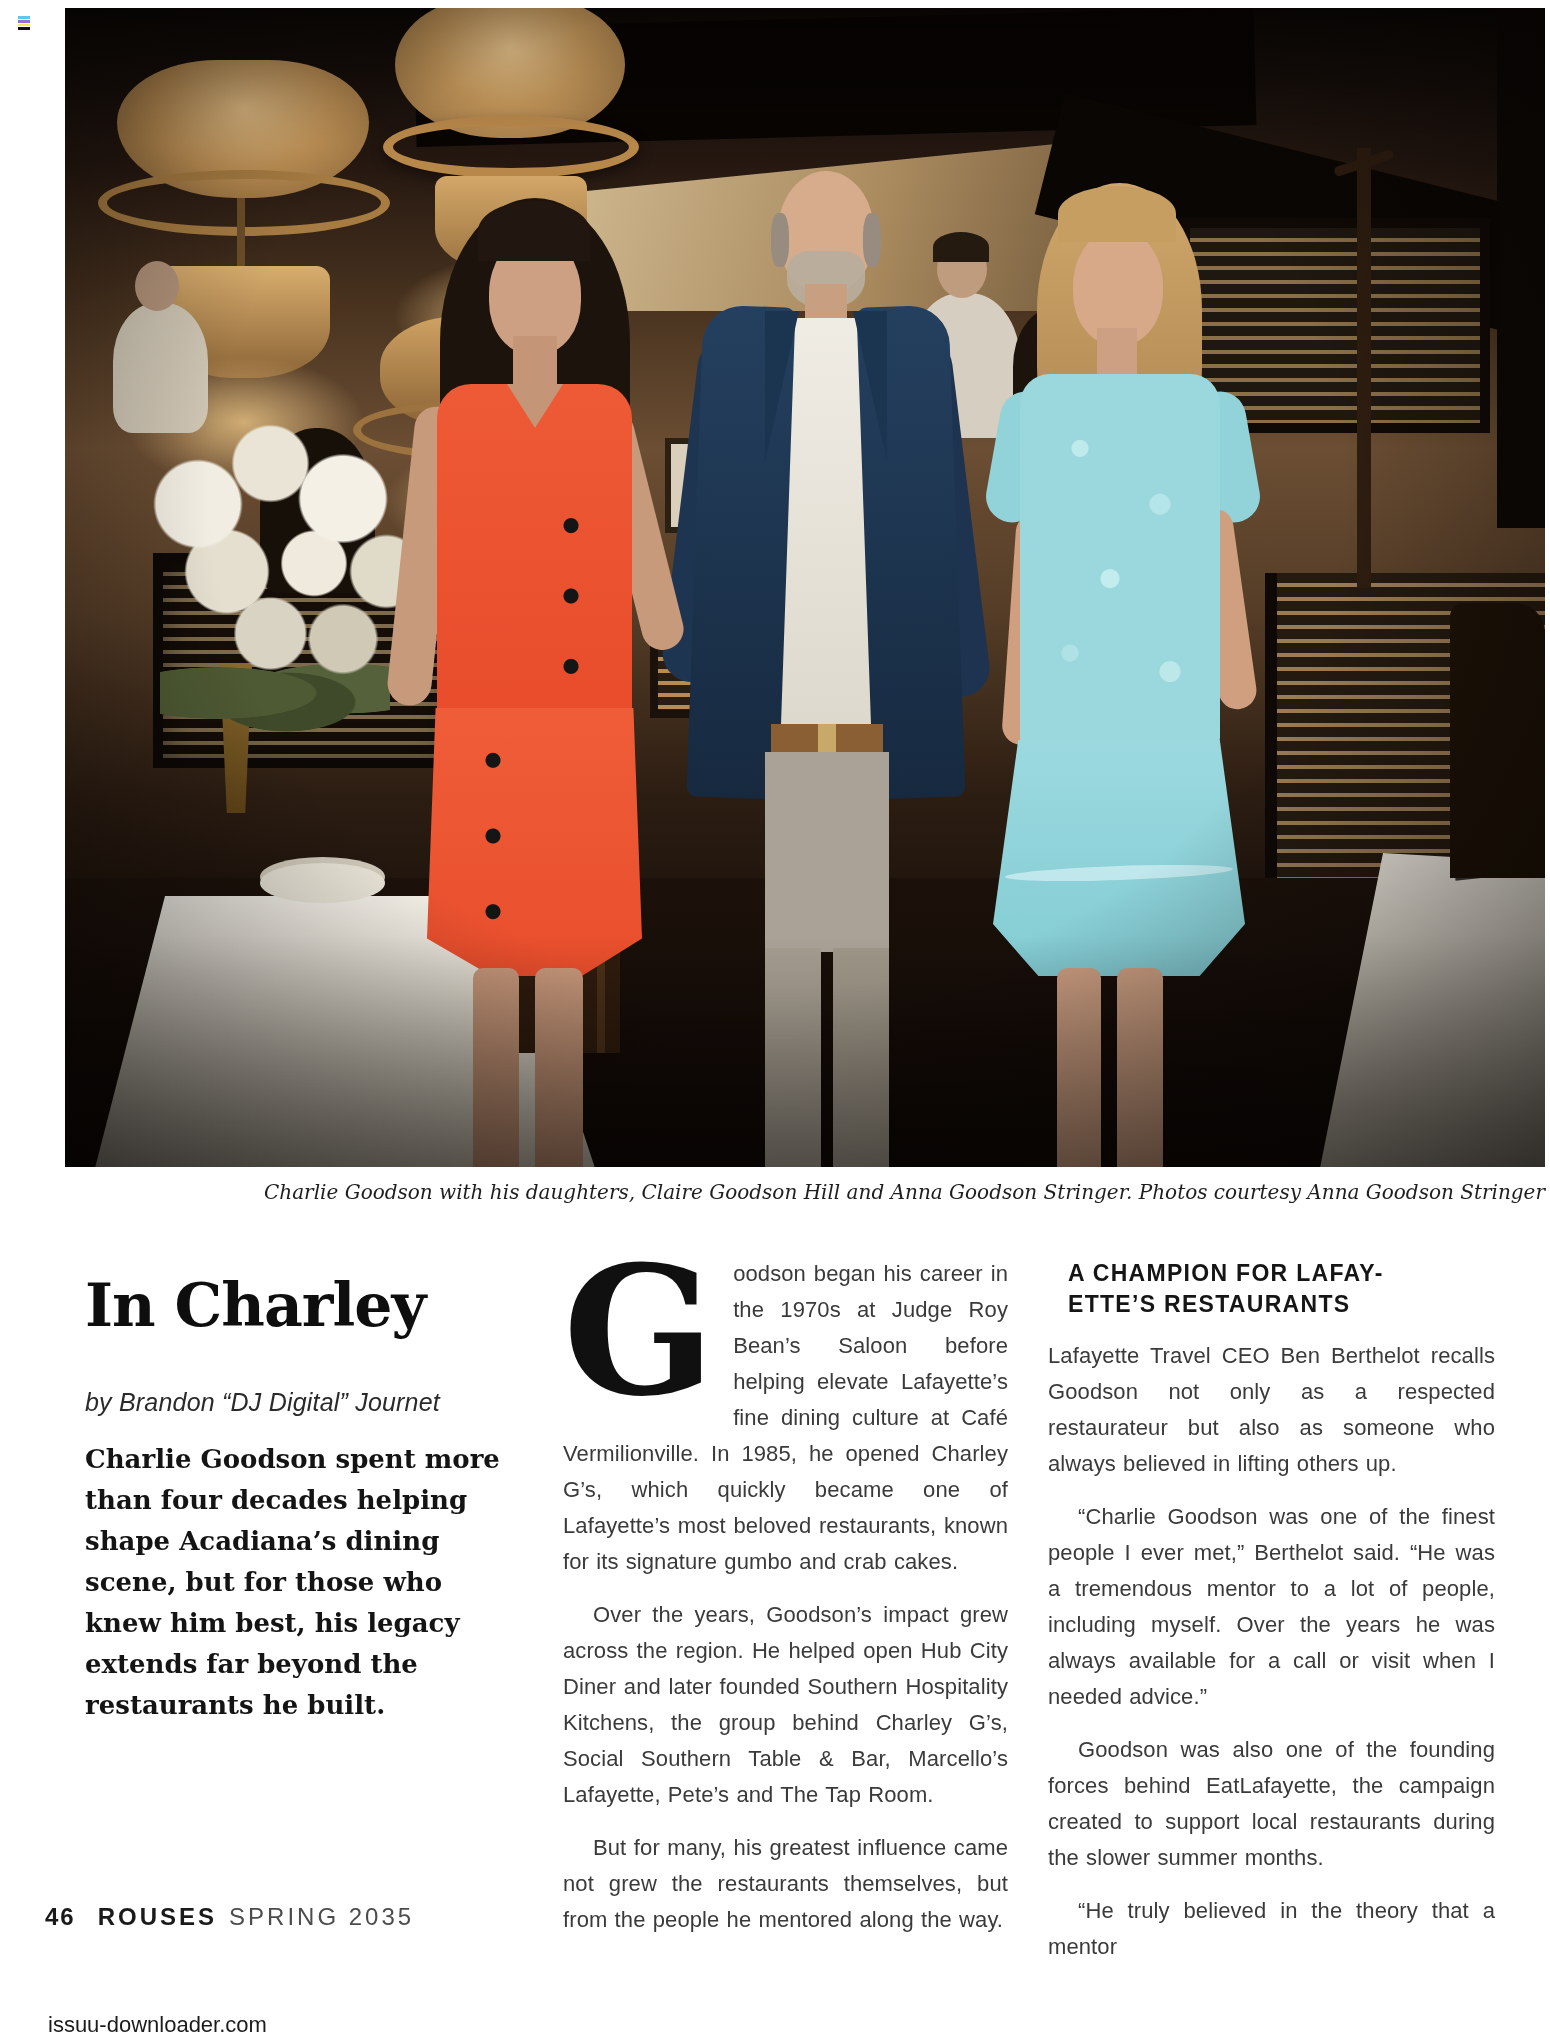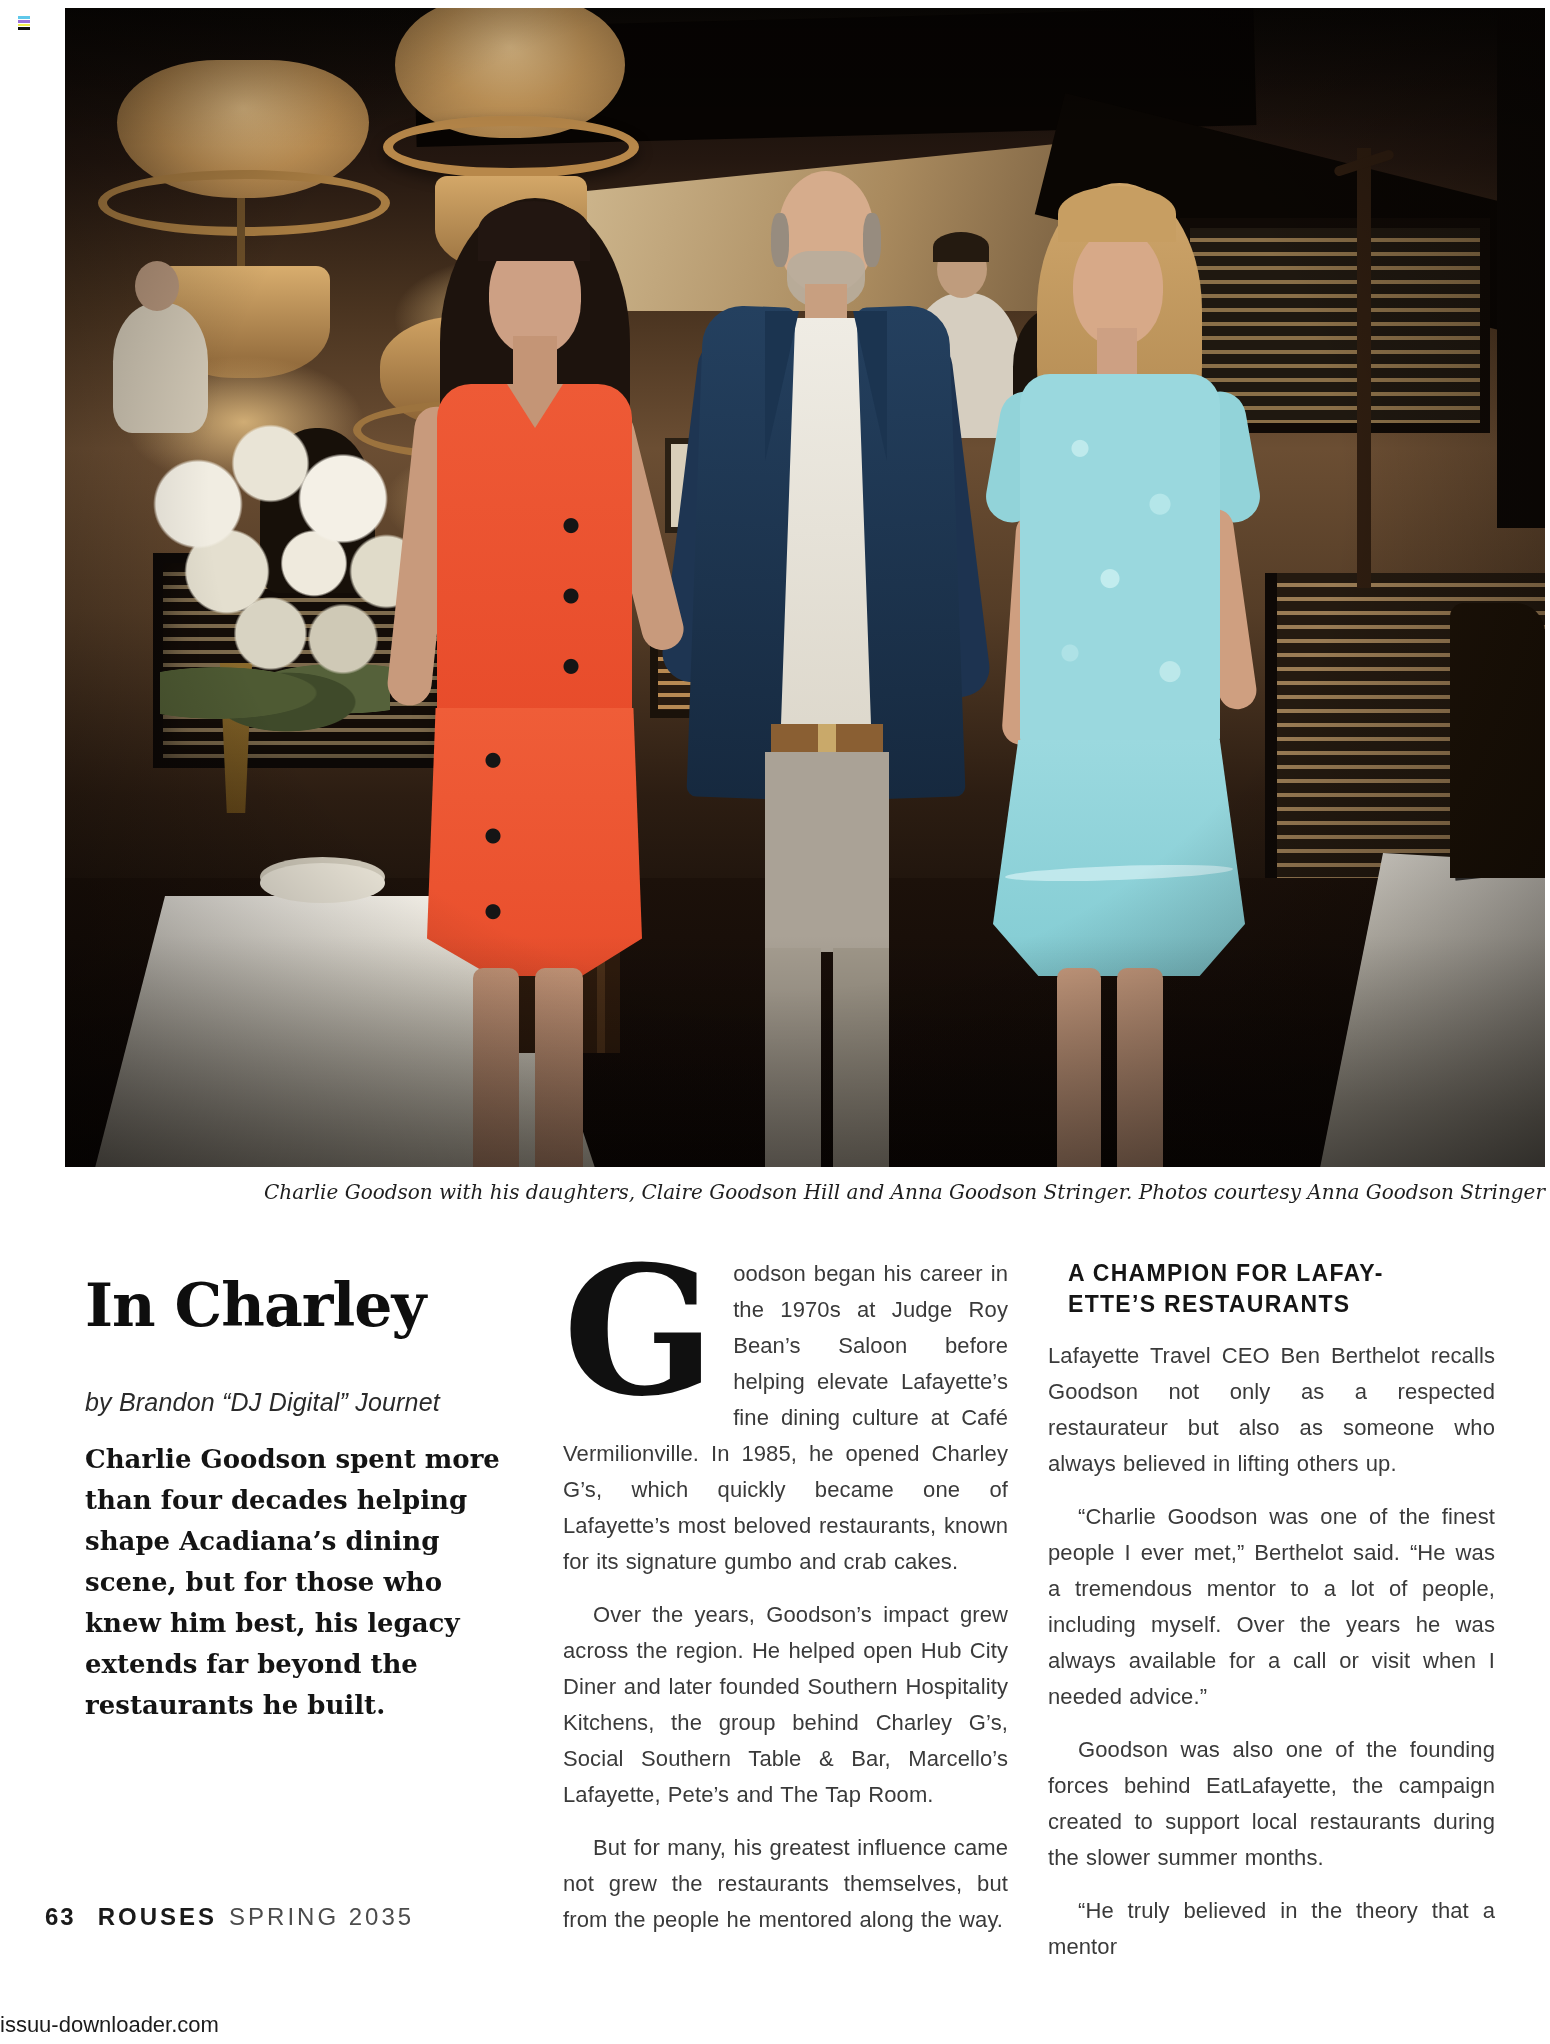--- a/index.html
+++ b/index.html
@@ -138,21 +138,21 @@
   .dropcap { float:left; font-family:"DejaVu Serif", serif; font-weight:700; font-size:178px; line-height:0.80; margin:4px 18px 0 0; color:#101010; }
   .sec-head { font-weight:700; font-size:23px; line-height:31px; letter-spacing:1.3px; color:#151515; margin-bottom:18px;margin-left:20px; }
   .sec-head span { display:block; }
 
   
   .footer { position:absolute; left:45px; top:1903px; font-size:24px; display:flex; align-items:baseline; }
   .pg-num { font-weight:700; color:#1a1a1a; letter-spacing:2px; }
   .mag { font-weight:700; color:#1a1a1a; letter-spacing:3px; margin-left:22px; }
   .issue { font-weight:400; color:#4c4c4c; letter-spacing:3px; margin-left:12px; }
 
-  .watermark { position:absolute; left:0; top:2012px; font-size:22px; color:#1c1c1c; }
+  .watermark { position:absolute; left:0; top:2012px; font-size:22px; color:#1c1c1c;padding-left:48px; }
 </style>
 </head>
 <body>
 
 <div class="page">
 
   <div class="regmark">
     <span style="background:#5fc8ea"></span>
     <span style="background:#9a6fd8"></span>
     <span style="background:#f1ee4b"></span>
@@ -270,20 +270,20 @@
       <span>A CHAMPION FOR LAFAY-</span>
       <span>ETTE’S RESTAURANTS</span>
     </div>
     <p class="body-p">Lafayette Travel CEO Ben Berthelot recalls Goodson not only as a respected restaurateur but also as someone who always believed in lifting others up.</p>
     <p class="body-p indent">“Charlie Goodson was one of the finest people I ever met,” Berthelot said. “He was a tremendous mentor to a lot of people, including myself. Over the years he was always available for a call or visit when I needed advice.”</p>
     <p class="body-p indent">Goodson was also one of the founding forces behind EatLafayette, the campaign created to support local restaurants during the slower summer months.</p>
     <p class="body-p indent">“He truly believed in the theory that a mentor</p>
   </div>
 
   <div class="footer">
-    <span class="pg-num">63</span>
+    <span class="pg-num">46</span>
     <span class="mag">ROUSES</span>
     <span class="issue">SPRING 2035</span>
   </div>
 
   <div class="watermark">issuu-downloader.com</div>
 
 </div>
 
 </body></html>

